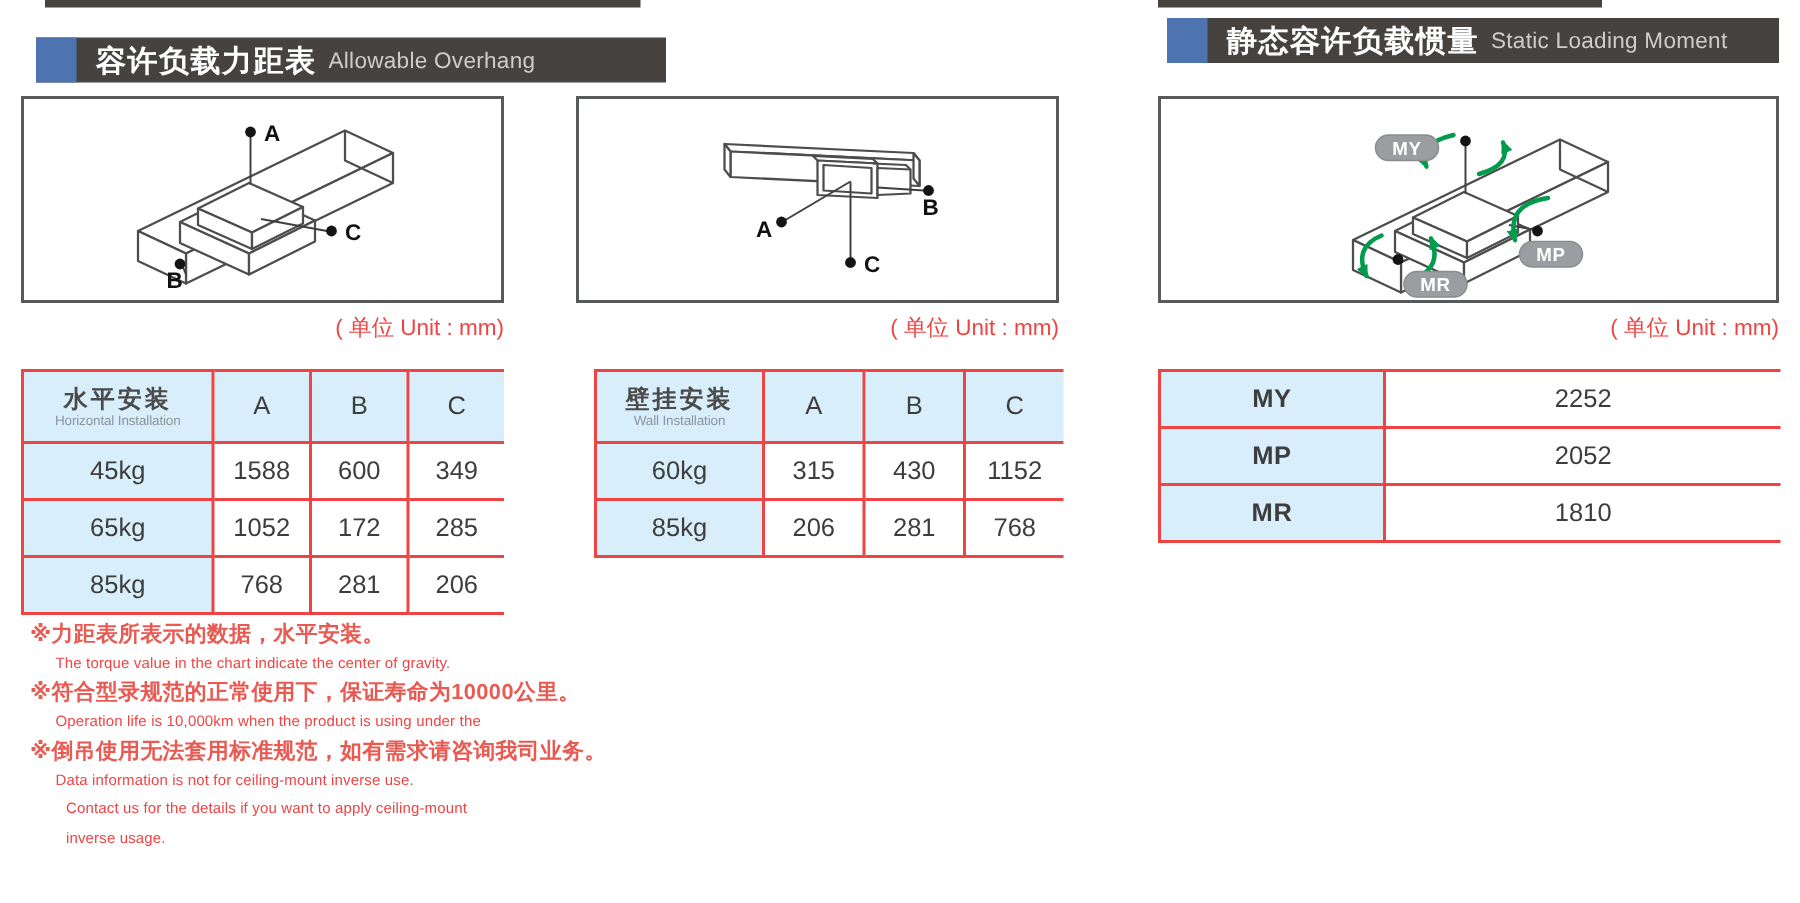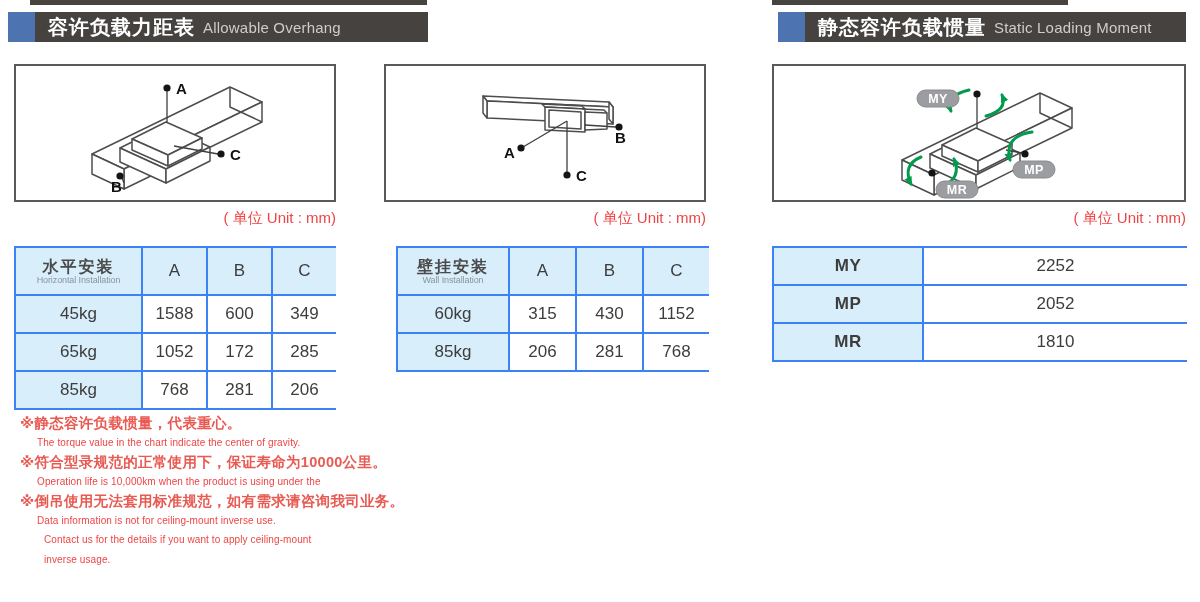--- a/index.html
+++ b/index.html
@@ -10,21 +10,21 @@
   
   .topstrip { position:absolute; top:0; height:5px; background:#47433f; }
   .topstrip.left  { left:30px;  width:397px; }
   .topstrip.right { left:772px; width:296px; }
 
   
   .sec-header {
     position:absolute; top:12px; height:30px; background:#454240;
     display:flex; align-items:center; box-sizing:border-box;
   }
-  .sec-header.left  { left:8px;   width:420px; }
+  .sec-header.left  { left:24px;   width:420px;margin-top:13px; }
   .sec-header.right { left:778px; width:408px; }
   .sec-header .sq { width:27px; height:30px; background:#4d73b0; flex:0 0 27px; }
   .sec-header .zh { color:#ffffff; font-size:20px; font-weight:700; margin-left:13px; letter-spacing:1px; white-space:nowrap; }
   .sec-header .en { color:#cfcdca; font-size:15px; margin-left:8px; font-weight:400; white-space:nowrap; letter-spacing:0.2px; }
 
   
   .diagram-box { position:absolute; top:64px; height:138px; border:2px solid #58595b; background:#fff; box-sizing:border-box; }
   .diagram-box.d1 { left:14px;  width:322px; }
   .diagram-box.d2 { left:384px; width:322px; }
   .diagram-box.d3 { left:772px; width:414px; }
@@ -32,21 +32,21 @@
 
   
   .unit { position:absolute; top:209px; width:322px; text-align:right; font-size:15px; color:#ef4444; }
   .unit.u1 { left:14px; }
   .unit.u2 { left:384px; }
   .unit.u3 { left:864px; }
 
   
   table.spec { position:absolute; border-collapse:collapse; table-layout:fixed; background:#fff; }
   table.spec td {
-    border:2px solid #3b82f6; text-align:center; vertical-align:middle;
+    border:2px solid #ef4444; text-align:center; vertical-align:middle;
     color:#3d3d3d; font-size:17px; padding:0; box-sizing:border-box; overflow:hidden;
   }
   table.spec td:last-child { border-right:none; }
   table.spec td.blue { background:#d8eefa; }
   table.spec tr.hd td { height:48px; }
   table.spec tr.bd td { height:38px; }
   .hdr-zh { font-size:16px; color:#4a4a4a; font-weight:600; line-height:17px; letter-spacing:2px; }
   .hdr-en { font-size:9px; color:#8b959d; line-height:10px; letter-spacing:-0.1px;text-align:center; }
   .col-hd { color:#4a5560; }
   .mlabel { font-weight:700; color:#3a3a3a; letter-spacing:0.5px; }
@@ -275,21 +275,21 @@
       <td>2052</td>
     </tr>
     <tr class="bd">
       <td class="blue mlabel">MR</td>
       <td>1810</td>
     </tr>
   </tbody>
     </table>
 
   <div class="notes">
-    <div class="nzh">※静态容许负载惯量，代表重心。</div>
+    <div class="nzh">※力距表所表示的数据，水平安装。</div>
     <div class="nen">The torque value in the chart indicate the center of gravity.</div>
     <div class="nzh">※符合型录规范的正常使用下，保证寿命为10000公里。</div>
     <div class="nen">Operation life is 10,000km when the product is using under the</div>
     <div class="nzh">※倒吊使用无法套用标准规范，如有需求请咨询我司业务。</div>
     <div class="nen">Data information is not for ceiling-mount inverse use.</div>
     <div class="nen i2">Contact us for the details if you want to apply ceiling-mount</div>
     <div class="nen i2">inverse usage.</div>
   </div>
 
 </div>

